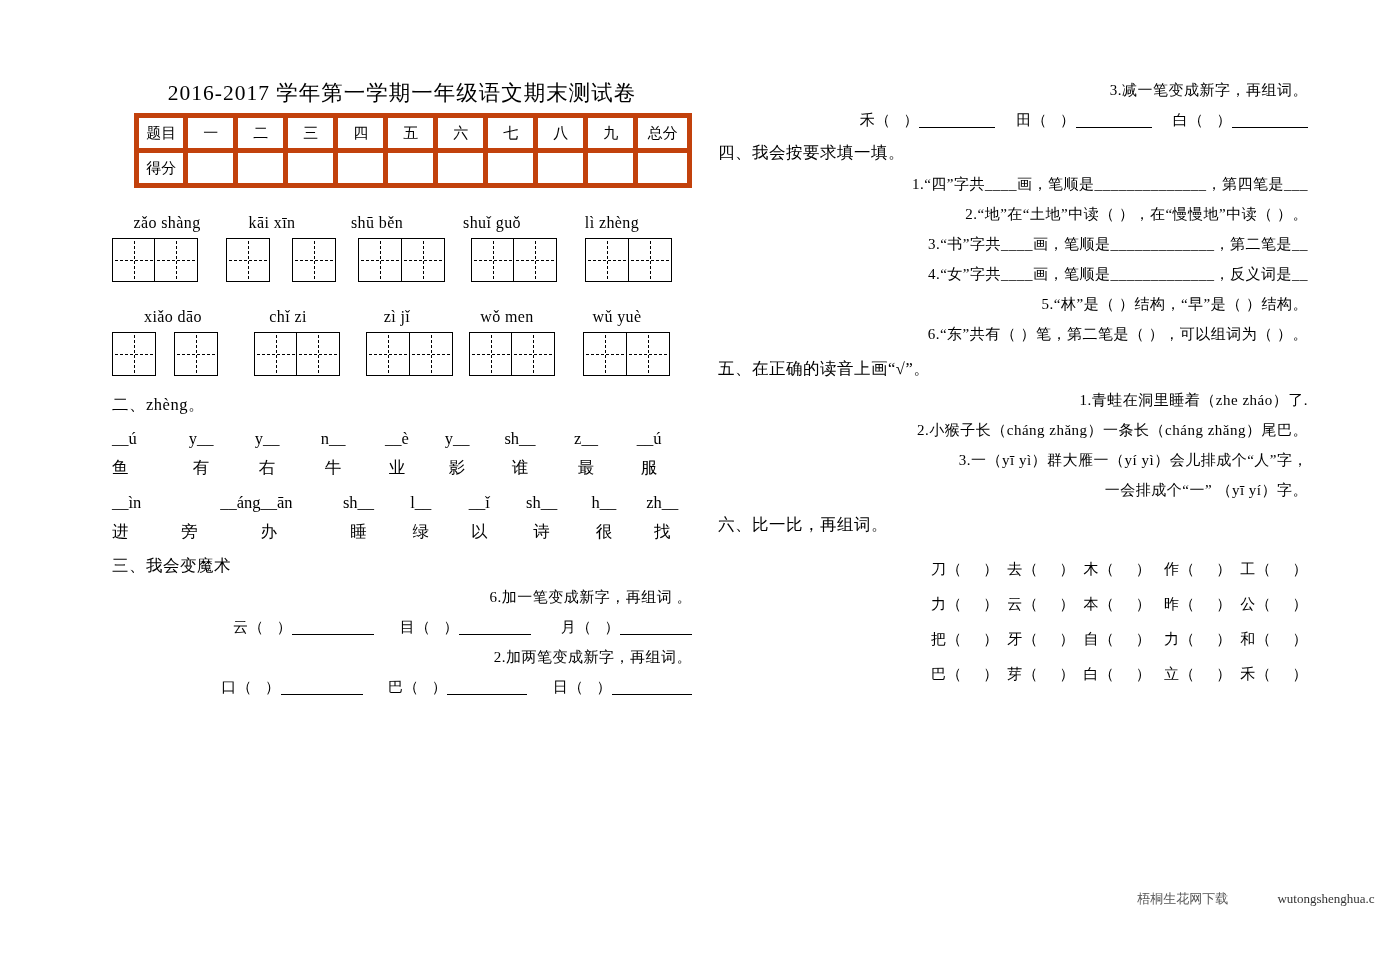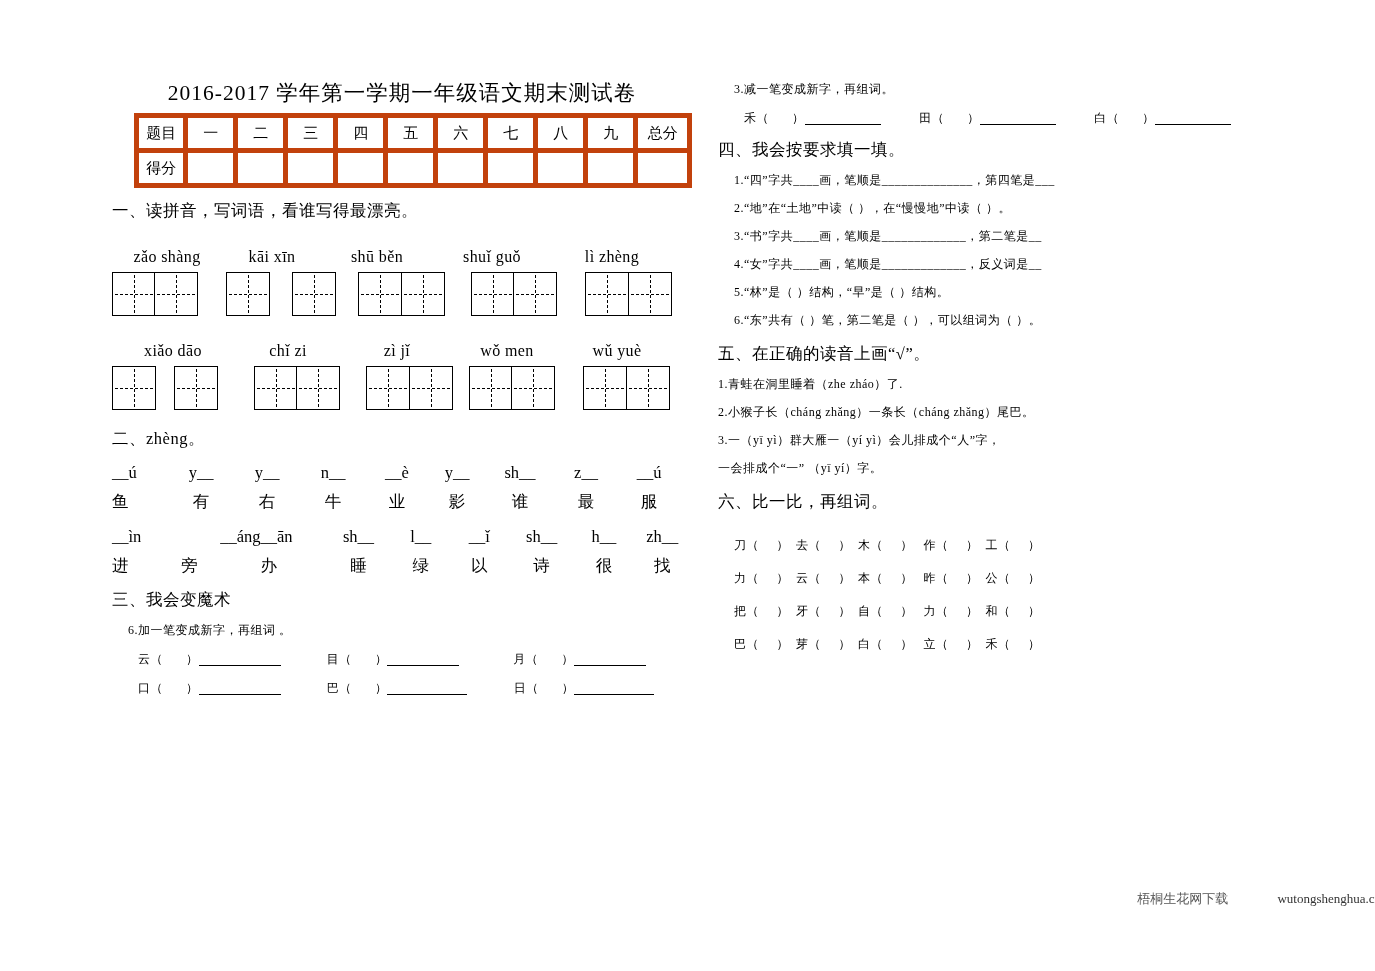--- a/index.html
+++ b/index.html
@@ -66,27 +66,28 @@
   .score-table td.tot { width: 58px; }
 
   
   .sec-h {
     font-size: 16.5px;
     letter-spacing: 0.5px;
     margin: 12px 0 0 0;
     white-space: nowrap;
   }
   .txt-line {
-    font-size: 12px;
+    font-size: 15px;
     letter-spacing: 0.5px;
     margin: 11px 0 0 0;
     white-space: nowrap;
+    text-align: right;
   }
   .indent1 { padding-left: 16px; }
-  .indent2 { padding-left: 26px; font-family: Liberation Mono, monospace; }
+  .indent2 { padding-left: 26px; }
 
   
   .pinyin-row {
     font-family: "Liberation Serif", "DejaVu Serif", serif;
     font-size: 16px;
     letter-spacing: 0.4px;
     white-space: nowrap;
     display: flex;
     margin-top: 26px;
   }
@@ -200,21 +201,20 @@
           <td class="n"></td>
           <td class="n"></td>
           <td class="n"></td>
           <td class="n"></td>
           <td class="n"></td>
           <td class="tot"></td>
         </tr>
       </tbody>
     </table>
 
-    <div class="sec-h">一、读拼音，写词语，看谁写得最漂亮。</div>
 
     <div class="pinyin-row">
       <span class="pg" style="width:110px">zǎo shàng</span>
       <span class="pg" style="width:100px">kāi xīn</span>
       <span class="pg" style="width:110px">shū běn</span>
       <span class="pg" style="width:120px">shuǐ guǒ</span>
       <span class="pg" style="width:120px">lì zhèng</span>
     </div>
 
     <div class="grid-row">
@@ -328,20 +328,21 @@
     <div class="sec-h" style="">三、我会变魔术</div>
 
     <div class="txt-line indent1">6.加一笔变成新字，再组词 。</div>
 
     <div class="txt-line indent2">
       <span>云</span>（&nbsp;&nbsp;&nbsp;）<span class="blank" style="width:82px"></span>
       &nbsp;&nbsp;&nbsp;&nbsp;&nbsp;<span>目</span>（&nbsp;&nbsp;&nbsp;）<span class="blank" style="width:72px"></span>
       &nbsp;&nbsp;&nbsp;&nbsp;&nbsp;&nbsp;<span>月</span>（&nbsp;&nbsp;&nbsp;）<span class="blank" style="width:72px"></span>
     </div>
 
+    <div class="txt-line indent1">2.加两笔变成新字，再组词。</div>
 
     <div class="txt-line indent2">
       <span>口</span>（&nbsp;&nbsp;&nbsp;）<span class="blank" style="width:82px"></span>
       &nbsp;&nbsp;&nbsp;&nbsp;&nbsp;<span>巴</span>（&nbsp;&nbsp;&nbsp;）<span class="blank" style="width:80px"></span>
       &nbsp;&nbsp;&nbsp;&nbsp;&nbsp;<span>日</span>（&nbsp;&nbsp;&nbsp;）<span class="blank" style="width:80px"></span>
     </div>
 
   </div>
 
   <div class="col-right">

